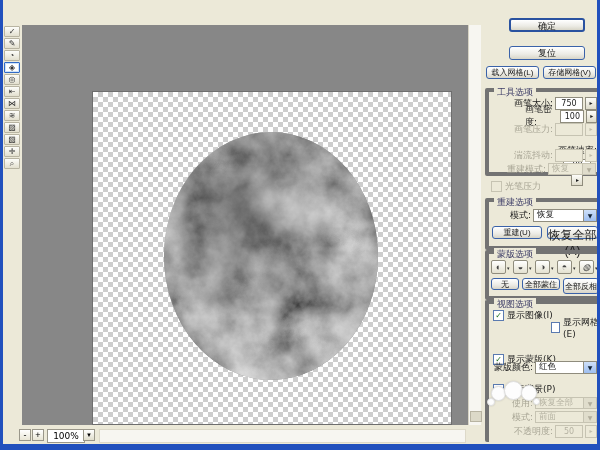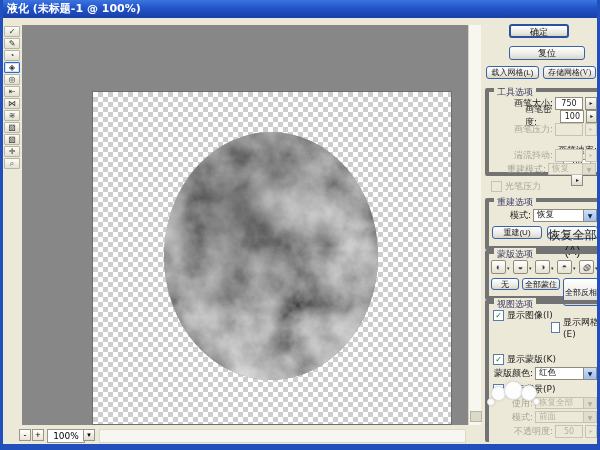--- a/index.html
+++ b/index.html
@@ -66,23 +66,20 @@
   .mbtn{position:absolute;top:0;width:15px;height:14px;border:1px solid #8f8c7d;border-radius:2px;
         background:linear-gradient(#fff,#e4e1d0);font-size:9px;line-height:13px;text-align:center;padding:0;color:#444;}
   .mdd{position:absolute;top:5px;font-size:5px;color:#333;}
   .circ{position:absolute;background:#fdfdfd;border:1px solid #e0e0e0;border-radius:50%;box-shadow:0 0 2px rgba(0,0,0,0.15);}
 </style>
 </head>
 <body>
 
 <div class="win">
 
-  <div class="titlebar">
-    <span>液化 (未标题-1 @ 100%)</span>
-  </div>
 
   <div class="tools">
     <button class="tool"><i>✓</i></button>
     <button class="tool"><i>✎</i></button>
     <button class="tool"><i>◔</i></button>
     <button class="tool sel"><i>◈</i></button>
     <button class="tool"><i>◎</i></button>
     <button class="tool"><i>⇤</i></button>
     <button class="tool"><i>⋈</i></button>
     <button class="tool"><i>≋</i></button>
@@ -129,25 +126,25 @@
   <div class="bottombar">
     <button class="zbtn" style="left:16px;">-</button>
     <button class="zbtn" style="left:29px;">+</button>
     <div class="zoombox">100%</div>
     <button class="zoomdd"><i>▼</i></button>
     <div class="hscroll"></div>
   </div>
 
   <div class="panel">
 
-    <button class="btn" style="left:26px;top:6px;width:60px;height:14px;border-width:2px;border-color:#2a52a0;">确定</button>
+    <button class="btn" style="left:26px;top:0;width:76px;height:14px;border-width:2px;border-color:#2a52a0;">确定</button>
     <button class="btn" style="left:26px;top:28px;width:76px;height:14px;">复位</button>
 
     <button class="btn" style="left:3px;top:48px;width:53px;height:13px;font-size:8px;">载入网格(L)</button>
-    <button class="btn" style="left:60px;top:48px;width:53px;height:13px;font-size:8px;font-family:Liberation Serif, serif;">存储网格(V)</button>
+    <button class="btn" style="left:60px;top:48px;width:53px;height:13px;font-size:8px;">存储网格(V)</button>
 
     <div class="grp" style="left:2px;top:70px;width:112px;height:80px;">
       <span class="glabel">工具选项</span>
       <div class="trow" style="top:5px;">
         <span class="tlabel">画笔大小:</span>
         <span class="tval">750</span>
         <span class="spin"><i>▸</i></span>
       </div>
       <div class="trow" style="top:18px;margin-left:36px;">
         <span class="tlabel">画笔密度:</span>
@@ -208,41 +205,41 @@
           <span class="mdd" style="left:38px;">▾</span>
         <button class="mbtn" style="left:44px;"><i>◑</i></button>
           <span class="mdd" style="left:60px;">▾</span>
         <button class="mbtn" style="left:66px;"><i>◓</i></button>
           <span class="mdd" style="left:82px;">▾</span>
         <button class="mbtn" style="left:88px;"><i>◍</i></button>
           <span class="mdd" style="left:104px;">▾</span>
       </div>
       <button class="btn" style="left:2px;top:24px;width:28px;height:12px;font-size:8px;">无</button>
       <button class="btn" style="left:33px;top:24px;width:38px;height:12px;font-size:8px;">全部蒙住</button>
-      <button class="btn" style="left:74px;top:24px;width:36px;height:28px;font-size:8px;">全部反相</button>
+      <button class="btn" style="left:74px;top:24px;width:36px;height:16px;font-size:8px;">全部反相</button>
     </div>
 
     <div class="grp" style="left:2px;top:282px;width:112px;height:138px;border-bottom:none;">
       <span class="glabel">视图选项</span>
 
       <div class="cb" style="left:4px;top:6px;">
         <span class="cbbox">✓</span>
         <span class="lbl">显示图像(I)</span>
       </div>
       <div class="cb" style="left:62px;top:18px;">
         <span class="cbbox"></span>
         <span class="lbl">显示网格(E)</span>
       </div>
 
 
       <div class="cb" style="left:4px;top:50px;">
         <span class="cbbox">✓</span>
         <span class="lbl">显示蒙版(K)</span>
       </div>
-      <div class="trow" style="top:63px;">
+      <div class="trow" style="top:57px;">
         <span class="tlabel">蒙版颜色:</span>
         <span class="combo" style="position:relative;width:62px;height:13px;">
           <span class="cval">红色</span>
           <span class="cbtn"><i>▼</i></span>
         </span>
       </div>
 
       <div class="cb" style="left:4px;top:80px;">
         <span class="cbbox"></span>
         <span class="lbl">显示背景(P)</span>

